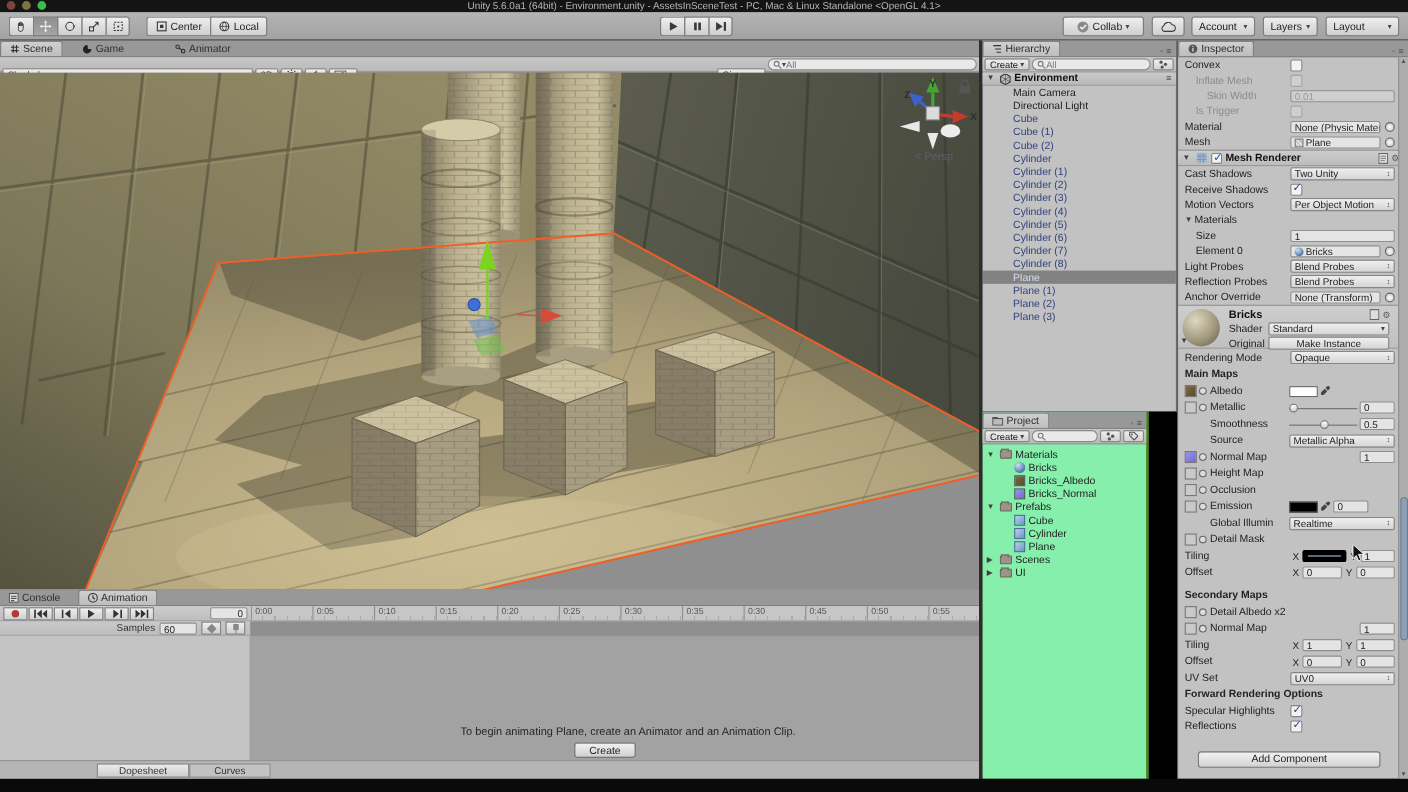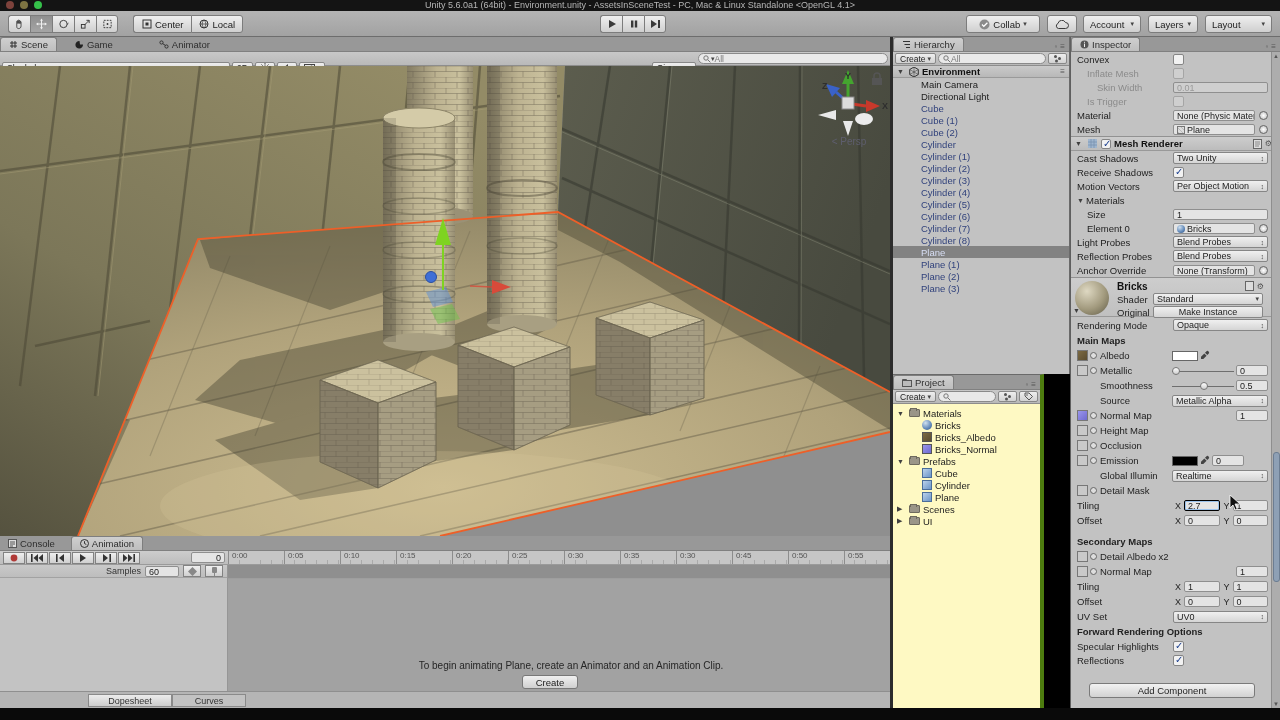--- a/index.html
+++ b/index.html
@@ -22,21 +22,21 @@
   
   .panel-tabs{background:#989898;border-bottom:1px solid #808080;display:flex;align-items:flex-end;height:15px;}
   .ptab{height:14px;padding:4px 8px;font-size:9.5px;color:#2e2e2e;display:flex;align-items:center;gap:3px;border-radius:3px 3px 0 0;}
   .ptab.active{background:linear-gradient(#cfcfcf,#bebebe);border:1px solid #7e7e7e;border-bottom:none;}
   .panel-head-icons{margin-left:auto;font-size:8px;color:#555;padding-right:4px;display:flex;gap:3px;align-items:center;}
   .mini-toolbar{height:14px;background:linear-gradient(#c8c8c8,#b9b9b9);border-bottom:1px solid #8d8d8d;display:flex;align-items:center;padding:0 2px;gap:2px;}
   .mini-btn{height:11px;background:linear-gradient(#eee,#d2d2d2);border:1px solid #888;border-radius:2px;font-size:8.5px;color:#222;display:flex;align-items:center;padding:0 4px;gap:2px;}
   .searchpill{flex:1;height:11px;background:#e9e9e9;border:1px solid #8a8a8a;border-radius:6px;display:flex;align-items:center;font-size:8.5px;color:#777;padding:0 4px;gap:0;}
   
   #hierarchy{left:893px;top:37px;width:177px;height:337px;background:#c2c2c2;border-right:1px solid #6a6a6a;}
-  #project{left:893px;top:374px;width:151px;height:334px;background:#fef9c3;border-top:1px solid #6a6a6a;border-right:4px solid #4d7c0f;}
+  #project{left:893px;top:374px;width:151px;height:334px;background:#86efac;border-top:1px solid #6a6a6a;border-right:2px solid #4d7c0f;}
   .hrow{height:12px;display:flex;align-items:center;font-size:9.5px;color:#1d1d1d;padding-left:28px;gap:3px;white-space:nowrap;}
   .hrow.prefab{color:#31427c;}
   .hrow.selected{background:#828282;color:#d8dff5;}
   .hrow.scene-root{background:linear-gradient(#cacaca,#b8b8b8);border-bottom:1px solid #9a9a9a;font-weight:bold;padding-left:4px;color:#111;}
   .fold{width:9px;font-size:7px;color:#3f3f3f;display:inline-block;}
   .prow{height:12px;display:flex;align-items:center;font-size:9.5px;color:#1d1d1d;gap:3px;white-space:nowrap;}
   .icon12{width:11px;height:11px;display:inline-flex;align-items:center;justify-content:center;flex:none;}
   .folder{width:11px;height:8px;background:#9a9588;border:1px solid #6e6a5e;border-radius:1px;position:relative;}
   .folder::before{content:"";position:absolute;left:0;top:-2px;width:5px;height:2px;background:#9a9588;border:1px solid #6e6a5e;border-bottom:none;}
   .sphere{width:10px;height:10px;border-radius:50%;background:radial-gradient(circle at 35% 30%,#cfe0ef,#5f87b8 60%,#2e4f7d);}
@@ -47,21 +47,21 @@
   #insp-scroll{position:absolute;right:0;top:15px;width:9px;height:656px;background:#adadad;border-left:1px solid #8e8e8e;}
   #insp-thumb{position:absolute;left:1px;top:400px;width:7px;height:130px;background:#8ea0b5;border:1px solid #6c7d92;border-radius:3px;}
   .irow{height:14px;display:flex;align-items:center;padding:0 12px 0 6px;font-size:9.5px;color:#222;}
   .irow .lbl{width:96px;flex:none;white-space:nowrap;overflow:hidden;}
   .irow .lbl.ind1{padding-left:10px;}
   .irow .lbl.ind2{padding-left:20px;}
   .irow .lbl.dis{color:#8b8b8b;}
   .ctl{flex:1;display:flex;align-items:center;gap:2px;min-width:0;}
   .fld{flex:1;height:11px;background:#e4e4e4;border:1px solid #8f8f8f;border-radius:2px;font-size:9px;color:#222;padding:0 3px;line-height:10px;white-space:nowrap;overflow:hidden;}
   .fld.dis{color:#999;background:#cfcfcf;}
-  .fld.focus{border:1px solid #000000;box-shadow:0 0 0 1px #9cc3ec inset;}
+  .fld.focus{border:5px solid #000000;box-shadow:0 0 0 1px #9cc3ec inset;}
   .drop{flex:1;height:12px;background:linear-gradient(#f0f0f0,#d5d5d5);border:1px solid #868686;border-radius:2px;font-size:9px;color:#222;display:flex;align-items:center;padding:0 3px;white-space:nowrap;overflow:hidden;}
   .drop .dar{margin-left:auto;font-size:7px;color:#444;}
   .chk{width:11px;height:11px;background:#f2f2f2;border:1px solid #858585;border-radius:2px;position:relative;flex:none;}
   .chk.dis{background:#cfcfcf;border-color:#a5a5a5;}
   .chk.on::after{content:"✓";position:absolute;left:1px;top:-2px;font-size:10px;color:#1b3f8f;}
   .picker{width:9px;height:9px;border-radius:50%;border:1px solid #666;background:radial-gradient(#fff,#bbb);flex:none;margin-left:2px;}
   .section-head{height:15px;background:linear-gradient(#cdcdcd,#bcbcbc);border-top:1px solid #929292;border-bottom:1px solid #999;display:flex;align-items:center;padding:0 4px;font-size:9.5px;font-weight:bold;color:#111;gap:3px;}
   .bold-row{font-weight:bold;}
   .thumb{width:11px;height:11px;border:1px solid #777;flex:none;margin-right:2px;}
   .radio{width:7px;height:7px;border:1px solid #666;border-radius:50%;flex:none;margin-right:3px;background:#ddd;}

